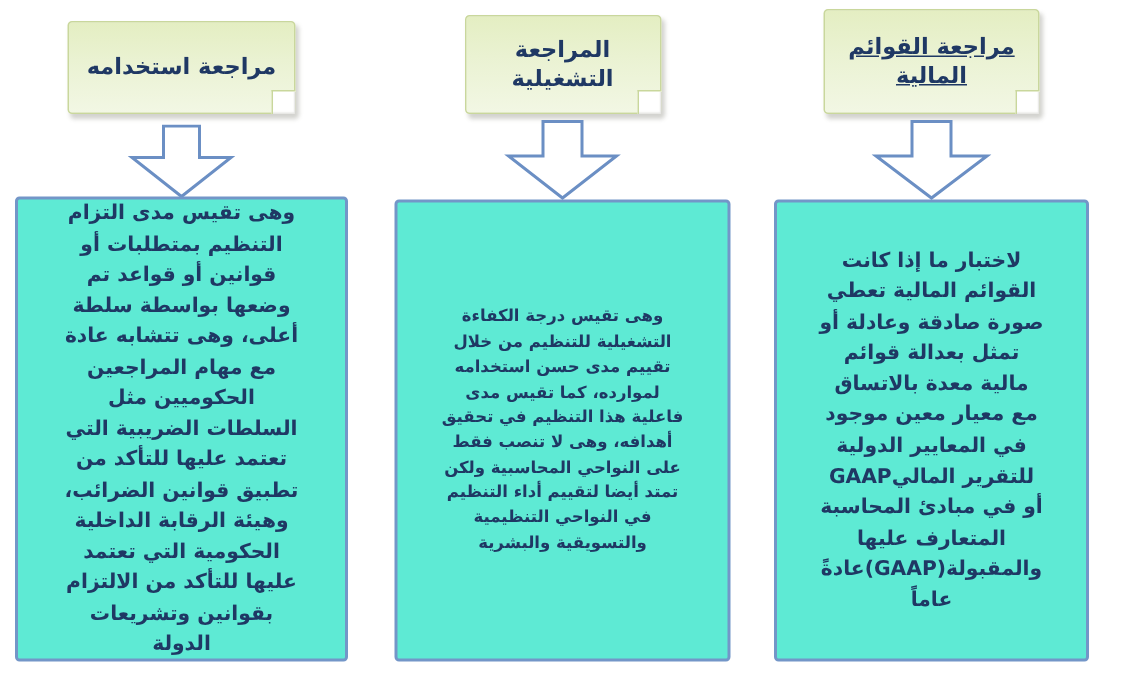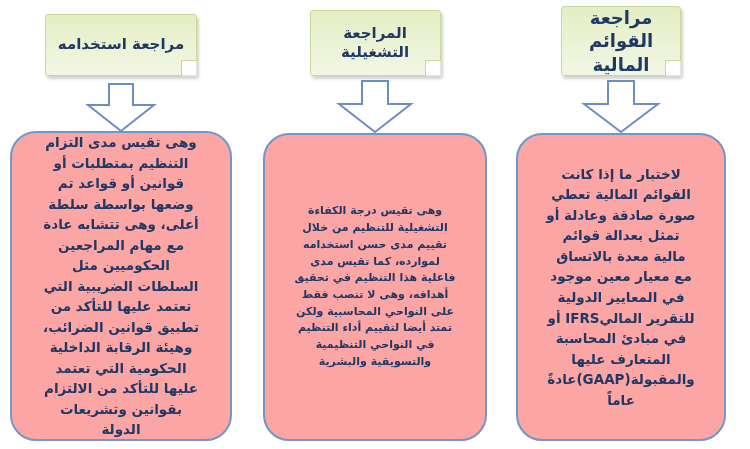--- a/index.html
+++ b/index.html
@@ -64,38 +64,38 @@
     width: 15px;
     height: 15px;
     background: #ffffff;
     border-left: 1px solid #c9d79c;
     border-top: 1px solid #c9d79c;
     box-shadow: -1px -1px 1px rgba(150,150,140,0.25) inset;
   }
 
   .note-a { width: 152px; height: 62px; font-size: 15px; }
   .note-b { width: 131px; height: 66px; font-size: 15px; }
-  .note-c { width: 120px; height: 70px; font-size: 18px; }
+  .note-c { width: 144px; height: 70px; font-size: 15px; text-decoration: underline; }
 
   
   .arrow-wrap {
     position: absolute;
     left: 0; right: 0;
     display: flex;
     justify-content: center;
   }
   .arrow svg { display: block; }
 
   
   .body-box {
     position: absolute;
     box-sizing: border-box;
     border: 2px solid #7396c8;
-    border-radius: 26px;
-    background: #fca5a5;
+    border-radius: 3px;
+    background: #5eead4;
     color: #1f3864;
     font-weight: bold;
     text-align: center;
     display: flex;
     align-items: center;
     justify-content: center;
     padding: 8px 28px;
   }
   .body-box p {
     margin: 0;
@@ -171,19 +171,19 @@
     <div class="arrow-wrap" style="top:80px;">
       <div class="arrow">
         <svg width="80" height="54" viewBox="0 0 80 54" aria-hidden="true">
           <polygon points="27,1 53,1 53,24 77,24 40,52 3,24 27,24" fill="#ffffff" stroke="#6b8fc4" stroke-width="2" stroke-linejoin="miter"></polygon>
         </svg>
       </div>
     </div>
 
     <div class="body-box" style="left:6px; right:6px; top:133px; bottom:8px;">
         <p class="body-text-right">
-          <span>لاختبار ما إذا كانت القوائم المالية تعطي صورة صادقة وعادلة أو تمثل بعدالة قوائم مالية معدة بالاتساق مع معيار معين موجود في المعايير الدولية للتقرير المالي</span><span class="ltr-inline">IFRS</span>
+          <span>لاختبار ما إذا كانت القوائم المالية تعطي صورة صادقة وعادلة أو تمثل بعدالة قوائم مالية معدة بالاتساق مع معيار معين موجود في المعايير الدولية للتقرير المالي</span><span class="ltr-inline">GAAP</span>
           <span>أو في مبادئ المحاسبة المتعارف عليها والمقبولة</span><span class="ltr-inline">(GAAP)</span><span>عادةً عاماً</span>
         </p>
     </div>
   </div>
 
 </div>
 
 </body></html>

